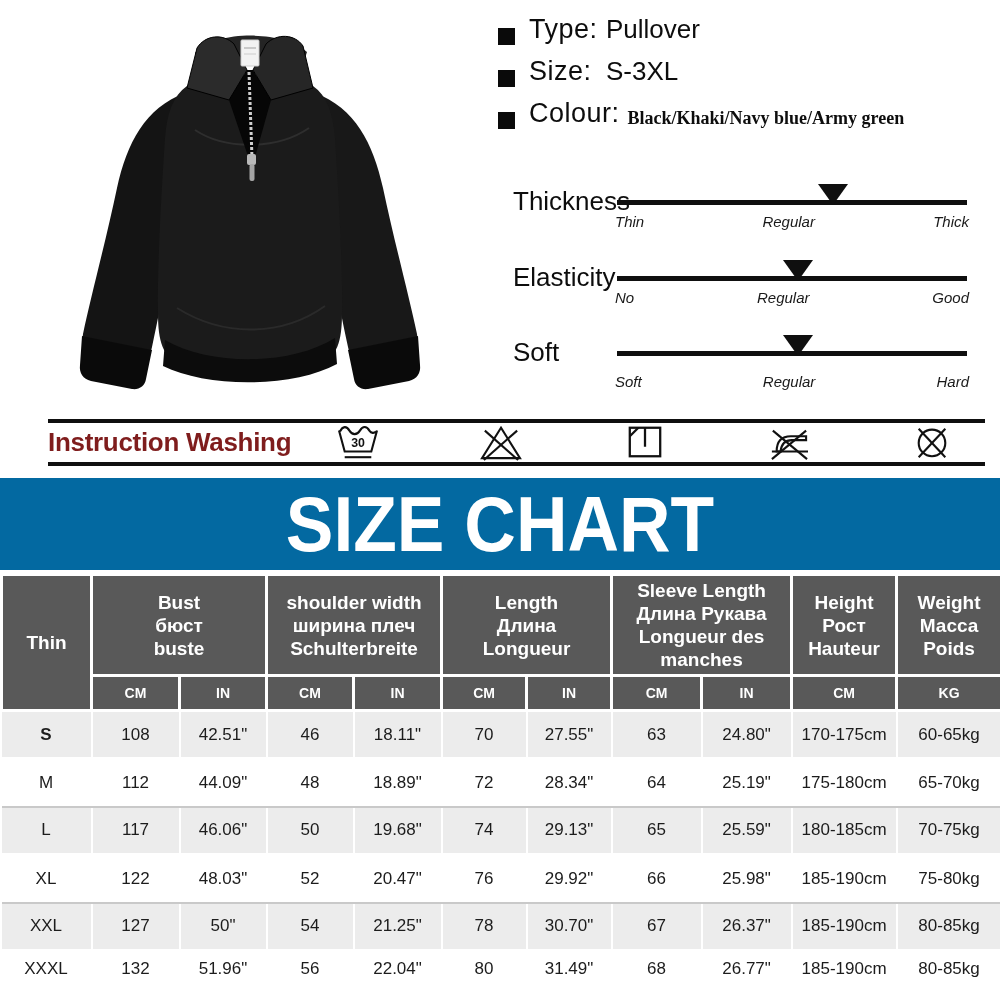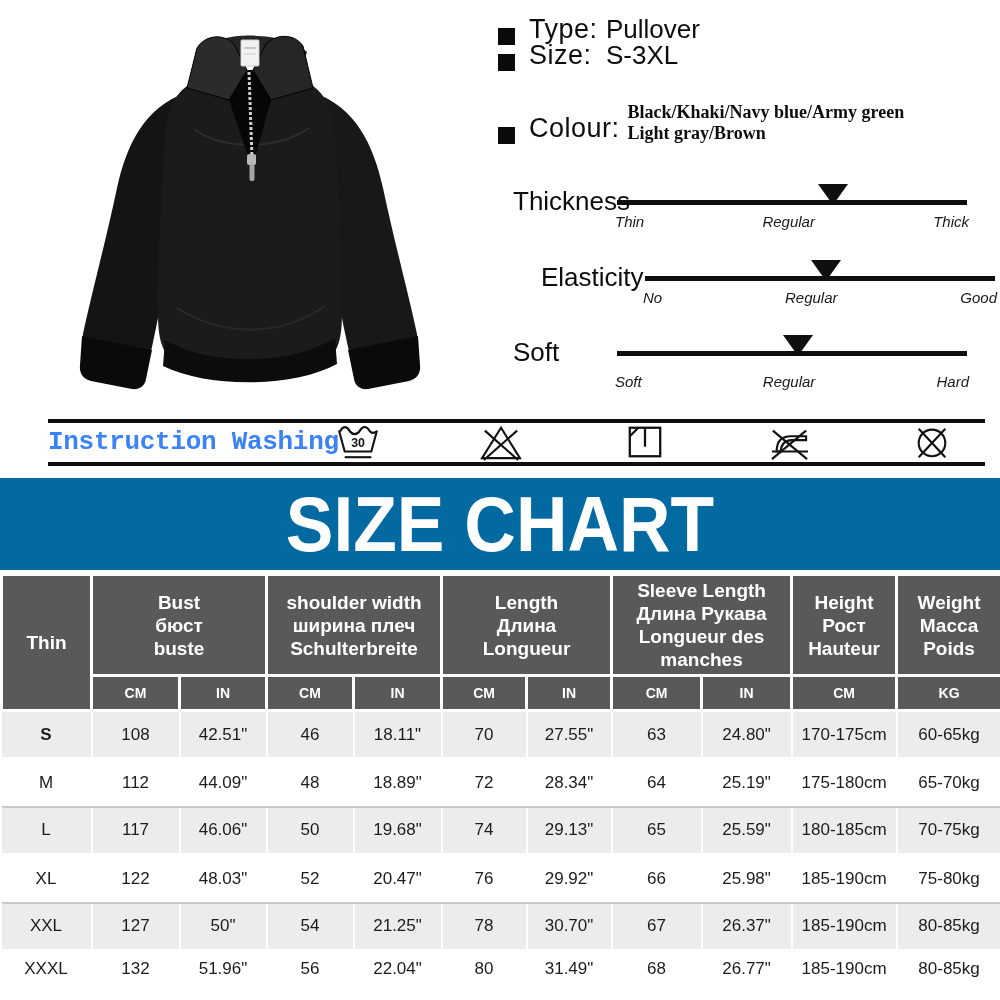--- a/index.html
+++ b/index.html
@@ -5,40 +5,40 @@
   * { margin:0; padding:0; box-sizing:border-box; }
   body { background:#fff; }
   .page {
     position:relative; width:1000px; height:1000px; background:#ffffff;
     font-family:"Liberation Sans", sans-serif; color:#111; overflow:hidden;
   }
   
   .product-wrap { position:absolute; left:25px; top:8px; width:440px; height:408px; }
   
   .spec-row { position:absolute; left:498px; display:flex; align-items:flex-end; }
-  .spec-row.r0 { top:14px; } .spec-row.r1 { top:40px; } .spec-row.r2 { top:98px; }
+  .spec-row.r0 { top:14px; } .spec-row.r1 { top:56px; } .spec-row.r2 { top:98px; }
   .bullet { width:17px; height:17px; background:#0a0a0a; margin-top:6px; flex:0 0 17px; }
   .spec-label { font-size:27px; color:#0d0d0d; margin-left:14px; min-width:74px; letter-spacing:.5px; }
   .spec-value { font-size:26px; color:#0d0d0d; margin-left:3px; }
   .spec-value.small { font-size:18px; font-weight:bold; line-height:21px; margin-top:4px; margin-left:8px;font-family:Liberation Serif, serif; }
   
   .slider { position:absolute; left:497px; width:475px; height:62px; }
-  .slider.s0 { top:186px; } .slider.s1 { top:262px;margin-left:28px; } .slider.s2 { top:337px; }
+  .slider.s0 { top:186px; } .slider.s1 { top:262px; } .slider.s2 { top:337px; }
   .slider-title { position:absolute; left:16px; top:0; font-size:26px; color:#0d0d0d; }
   .track { position:absolute; left:120px; top:14px; width:350px; height:5px; background:#0f0f0f; }
   .marker { position:absolute; top:-16px; width:0; height:0; transform:translateX(-50%);
             border-left:15px solid transparent; border-right:15px solid transparent;
             border-top:21px solid #0f0f0f; }
   .track-labels { position:absolute; left:118px; top:27px; width:354px; display:flex;
                   justify-content:space-between; font-size:15px; font-style:italic; color:#1a1a1a;text-align:right; }
   .slider.s2 .track-labels { top:36px; }
   
   .wash-line { position:absolute; left:48px; width:937px; height:4px; background:#0f0f0f; }
   .wash-line.top { top:419px; } .wash-line.bottom { top:462px; }
-  .wash-label { position:absolute; left:48px; top:427px; font-size:26px; font-weight:600; color:#3b82f6; letter-spacing:-.3px;font-family:Liberation Mono, monospace; }
+  .wash-label { position:absolute; left:48px; top:427px; font-size:26px; font-weight:600; color:#7f1d1d; letter-spacing:-.3px; }
   .wash-icon { position:absolute; top:423px; width:50px; height:38px; }
   .wash-icon.i0 { left:333px; } .wash-icon.i1 { left:476px; } .wash-icon.i2 { left:620px; }
   .wash-icon.i3 { left:764px; } .wash-icon.i4 { left:907px; }
   
   .chart-banner { position:absolute; left:0; top:478px; width:1000px; height:92px; background:#0369a1;
                   display:flex; align-items:center; justify-content:center; }
   .chart-banner span { color:#fff; font-size:70px; font-weight:bold; letter-spacing:0px;
                        transform:scale(1.02,1.12); white-space:nowrap; }
   table.size-table { position:absolute; left:0; top:573px; width:1000px; border-collapse:collapse; table-layout:fixed; }
   .size-table th { background:#595959; color:#fff; border:3px solid #fff; font-weight:bold;
@@ -101,21 +101,20 @@
   <div class="spec-row r1">
     <span class="bullet"></span>
     <span class="spec-label">Size:</span>
     <span class="spec-value">S-3XL</span>
   </div>
   <div class="spec-row r2">
     <span class="bullet"></span>
     <span class="spec-label">Colour:</span>
     <span class="spec-value small">
       <div>Black/Khaki/Navy blue/Army green</div>
-      <div>Light gray/Brown</div>
     </span>
   </div>
 
   <div class="slider s0">
     <span class="slider-title">Thickness</span>
     <div class="track">
       <span class="marker" style="left:61.7%"></span>
     </div>
     <div class="track-labels">
       <span>Thin</span>

